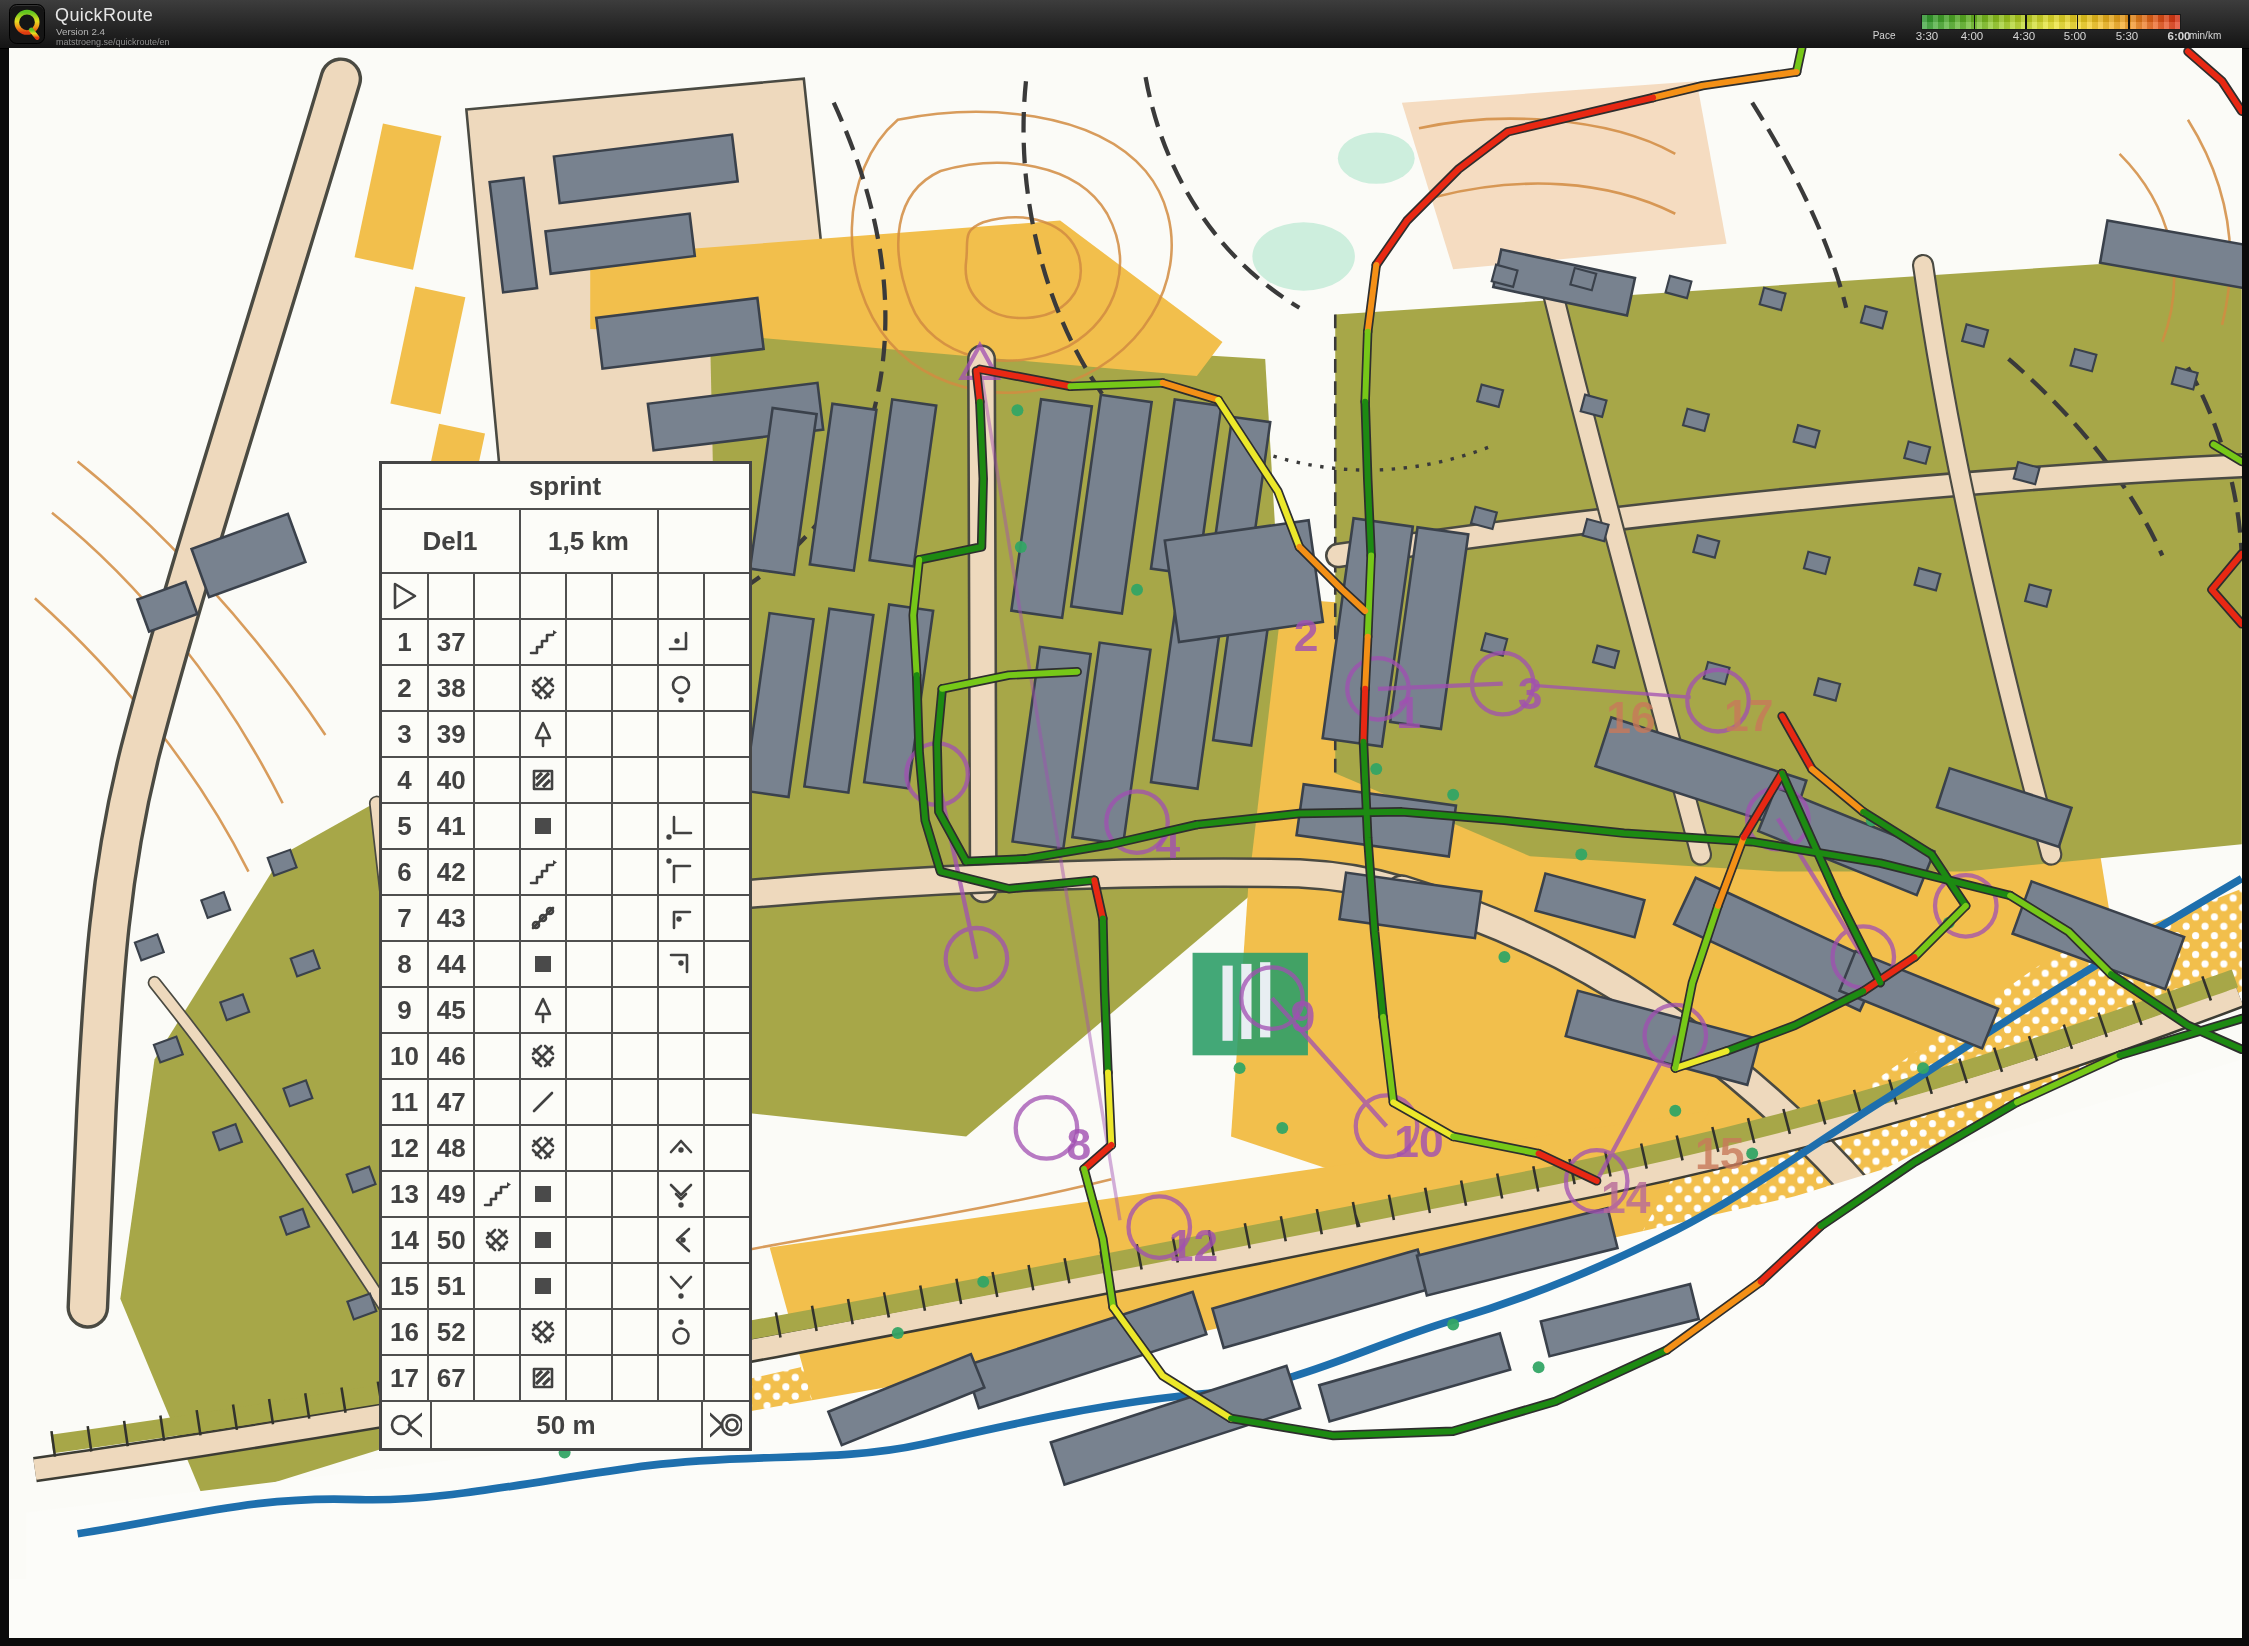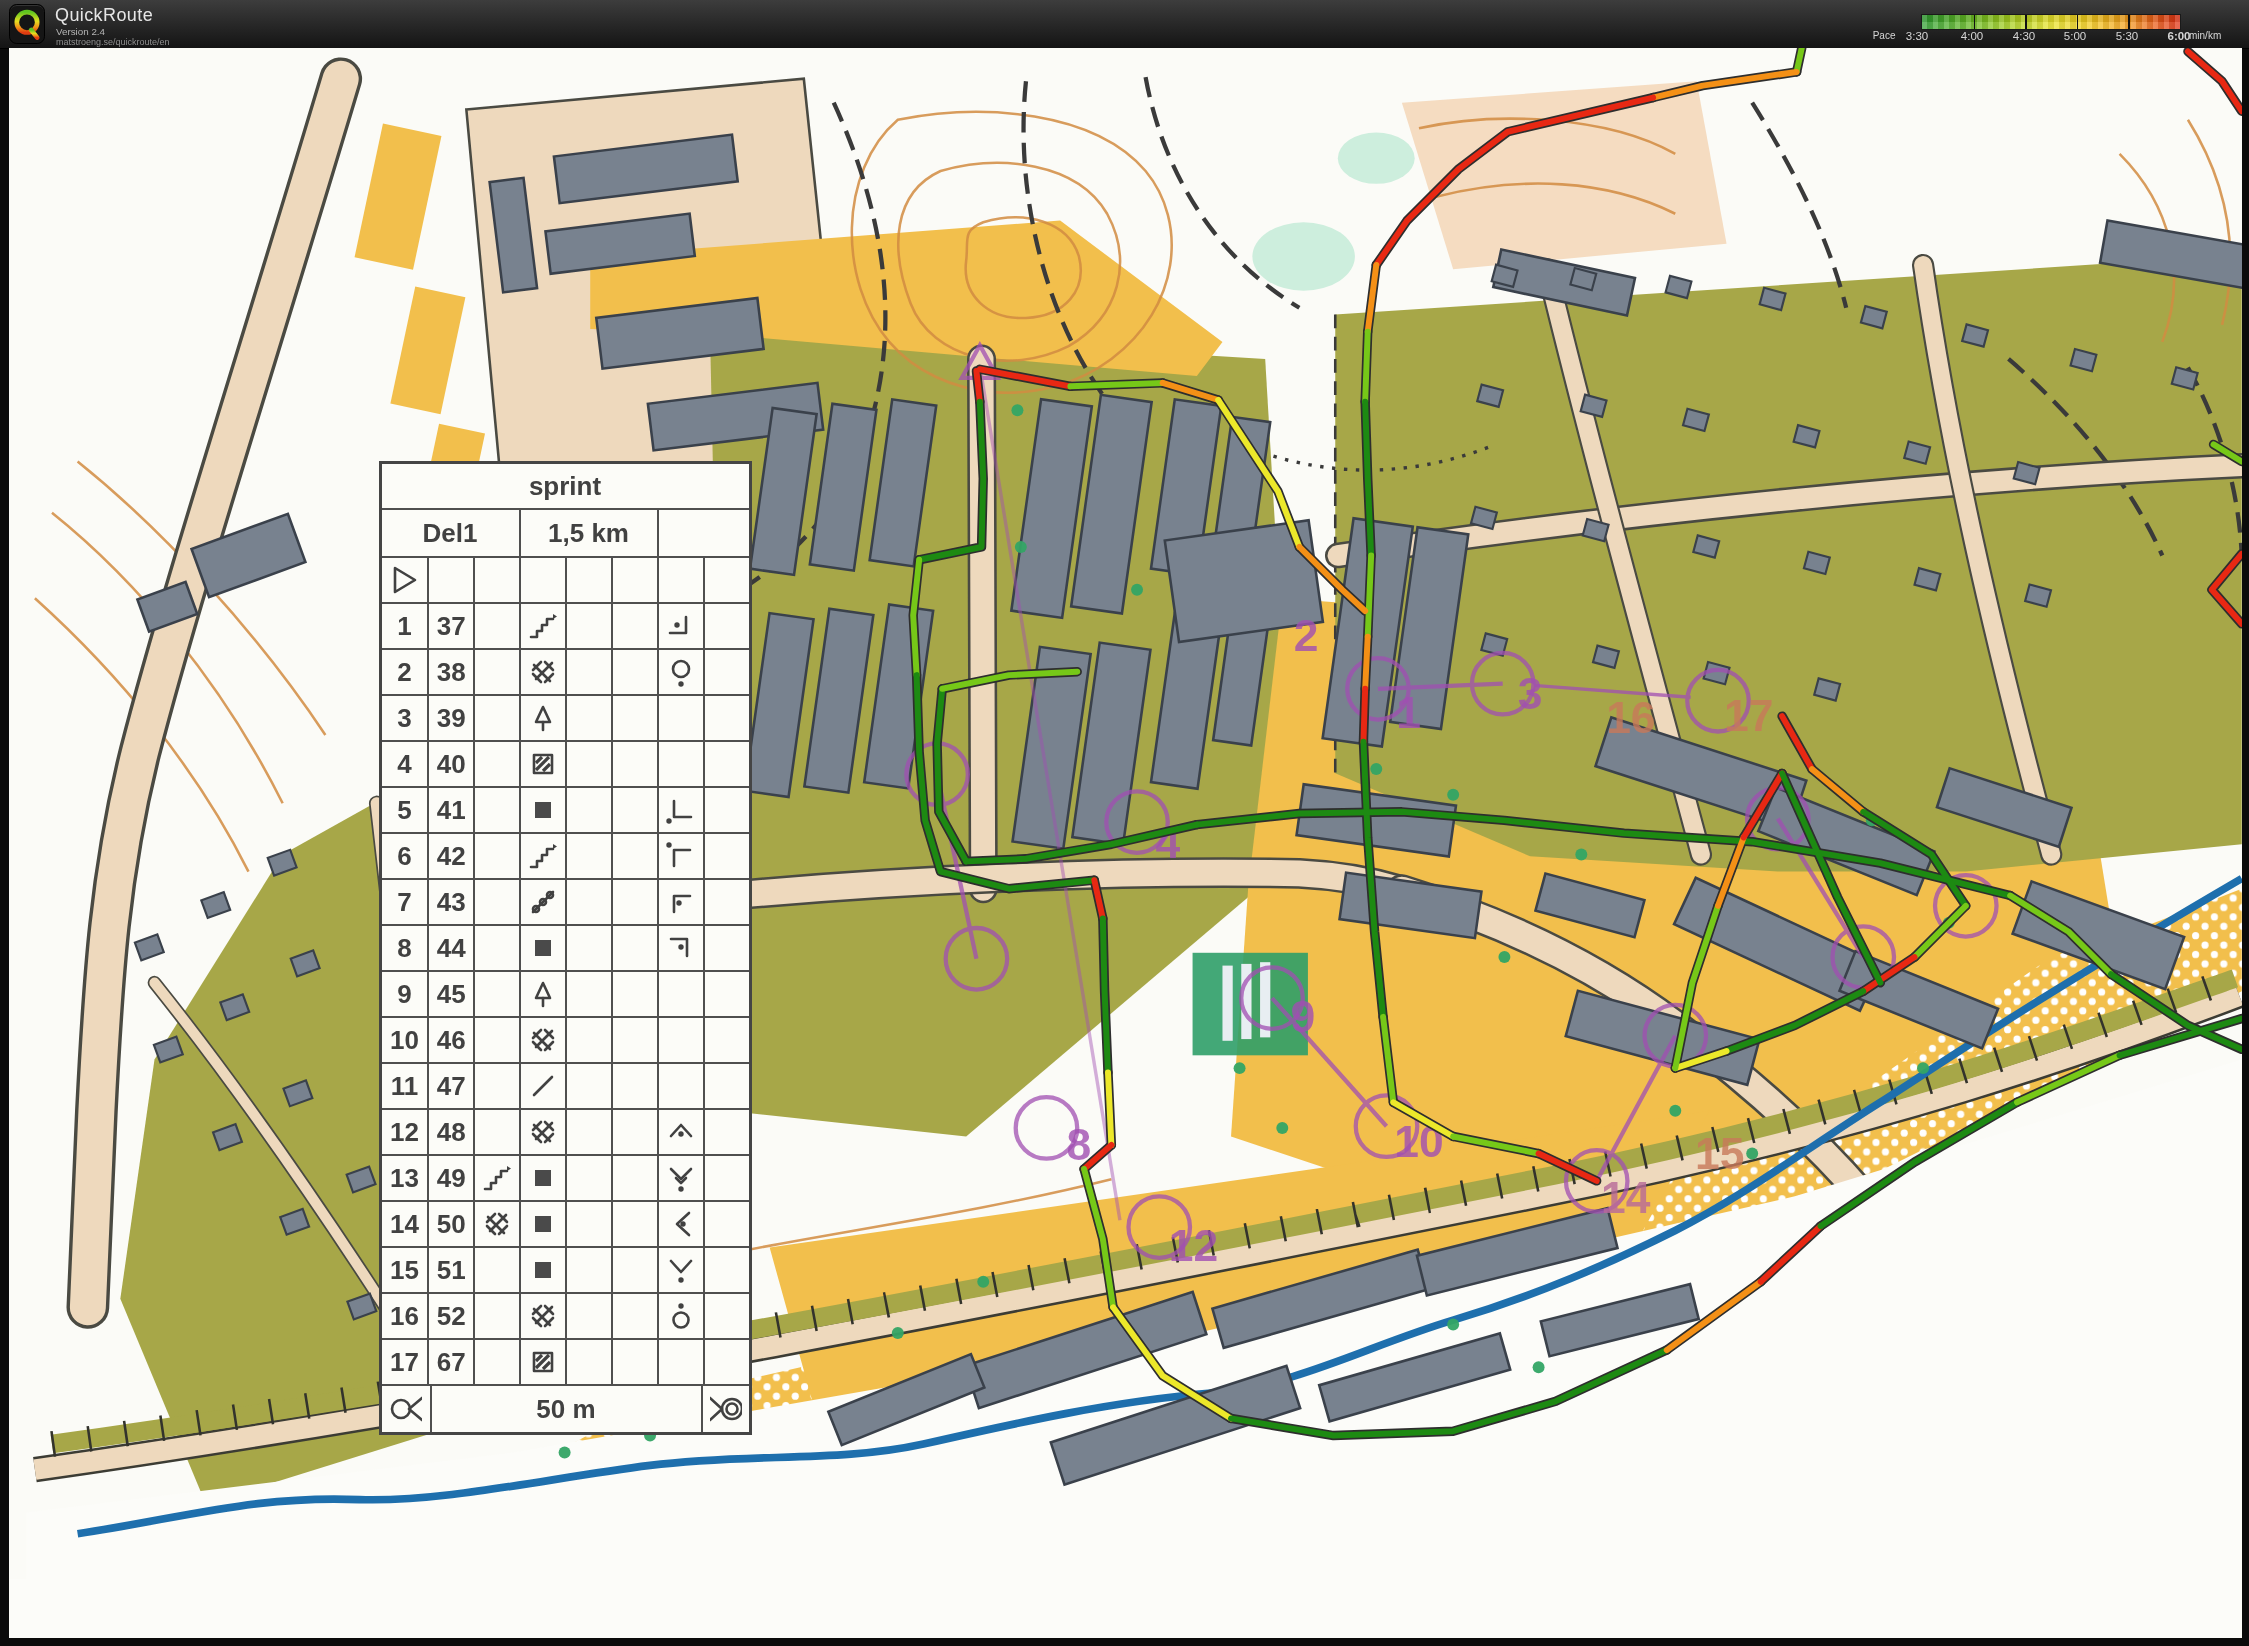--- a/index.html
+++ b/index.html
@@ -29,21 +29,21 @@
   
   .card{position:absolute;left:370px;top:413px;width:373px;background:#fcfcf8;
     border:3.4px solid #454545;box-sizing:border-box;color:#414141;}
   .trow{display:grid;box-sizing:border-box;}
   .tcell{border-left:2.6px solid #4f4f4f;border-top:2.6px solid #4f4f4f;display:flex;
     align-items:center;justify-content:center;box-sizing:border-box;overflow:hidden;}
   .tcell:first-child{border-left:none;}
   .t-title .tcell{border-top:none;}
   .card-text{font-weight:bold;font-size:26px;}
   .t-title{grid-template-columns:1fr;height:44px;border-radius:18px;}
-  .t-sub{grid-template-columns:137px 138px 1fr;height:48px;}
+  .t-sub{grid-template-columns:137px 138px 1fr;height:64px;}
   .t-body{grid-template-columns:repeat(8,1fr);height:46px;}
   .t-finish{grid-template-columns:48px 1fr 48px;height:48px;}
   .csym{width:32px;height:32px;display:block;}
   
   #route polyline{fill:none;stroke-width:7;stroke-linecap:round;stroke-linejoin:round;}
   #route-casing polyline{fill:none;stroke:#2e2e2e;stroke-width:11;stroke-linecap:round;stroke-linejoin:round;}
   .mapnum{font-family:"Liberation Sans",sans-serif;font-weight:bold;font-size:52px;opacity:.8;}
 </style>
 </head>
 <body>
@@ -71,21 +71,21 @@
 
     <div class="legend">
       <div class="legend-bar">
         <div class="legend-tick" style="left:20%"></div>
         <div class="legend-tick" style="left:40%"></div>
         <div class="legend-tick" style="left:60%"></div>
         <div class="legend-tick" style="left:80%"></div>
       </div>
       <div class="legend-side" style="left:1.7px">Pace</div>
       <div id="legend-ticks">
-          <div class="legend-text" style="left: 46px;">3:30</div>
+          <div class="legend-text" style="left: 56px;">3:30</div>
           <div class="legend-text" style="left: 101px;">4:00</div>
           <div class="legend-text" style="left: 153px;">4:30</div>
           <div class="legend-text" style="left: 204px;">5:00</div>
           <div class="legend-text" style="left: 256px;">5:30</div>
           <div class="legend-text" style="left: 308px; font-weight: bold;">6:00</div>
         </div>
       <div class="legend-side" style="left:318px">min/km</div>
     </div>
   </div>
 

